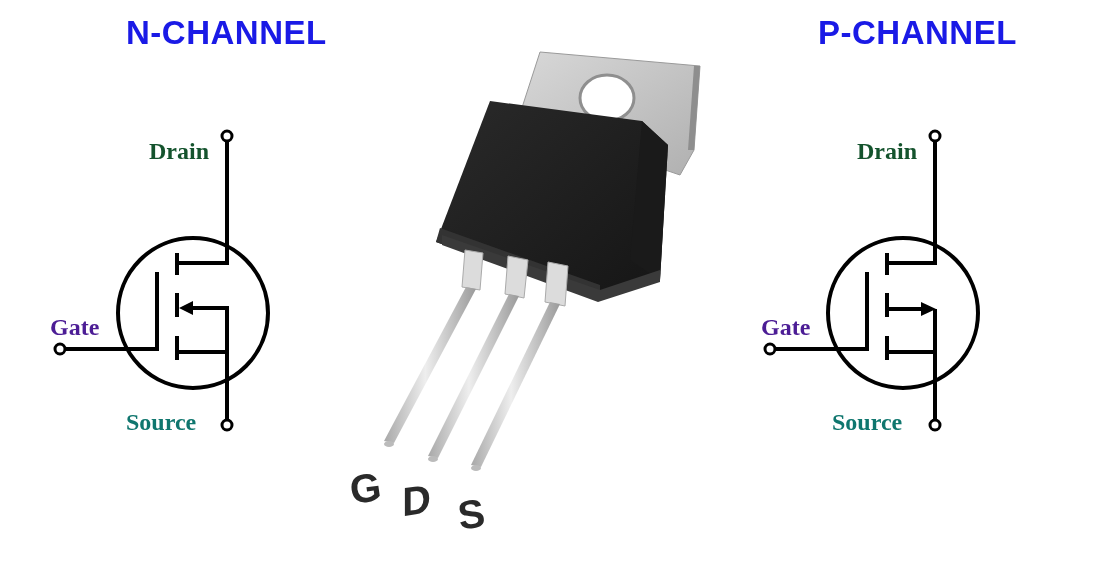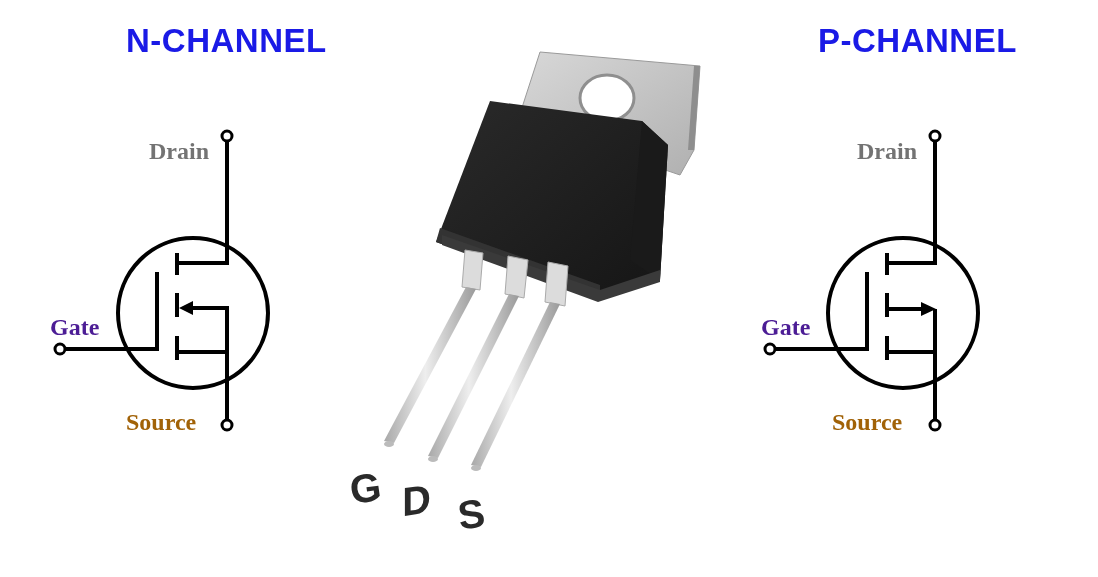--- a/index.html
+++ b/index.html
@@ -1,21 +1,21 @@
 <!DOCTYPE html>
 <html><head>
   <meta charset="utf-8">
   <style>
     html, body { margin: 0; padding: 0; background: #ffffff; }
     body { width: 1098px; height: 577px; position: relative; overflow: hidden; font-family: "Liberation Sans", sans-serif; }
-    .title { position: absolute; top: 22px; font-family: "Liberation Sans", sans-serif; font-weight: bold; font-size: 33px; color: #1a1ae6; letter-spacing: 0.5px; }
+    .title { position: absolute; top: 14px; font-family: "Liberation Sans", sans-serif; font-weight: bold; font-size: 33px; color: #1a1ae6; letter-spacing: 0.5px; }
     .lbl { position: absolute; font-family: "Liberation Serif", serif; font-weight: bold; font-size: 24px; }
-    .drain { color: #737373; }
+    .drain { color: #14532d; }
     .gate { color: #4c1d95; }
-    .source { color: #a16207; }
+    .source { color: #0f766e; }
     svg { position: absolute; left: 0; top: 0; }
     .pin-letter { position: absolute; font-family: "Liberation Sans", sans-serif; font-weight: bold; font-size: 40px; color: #2a2a2a; }
   </style>
 </head>
 <body>
 
 <div class="title" style="left:126px;">N-CHANNEL</div>
 <div class="title" style="left:818px;text-align:center;">P-CHANNEL</div>
 
 <svg width="1098" height="577" viewBox="0 0 1098 577">

